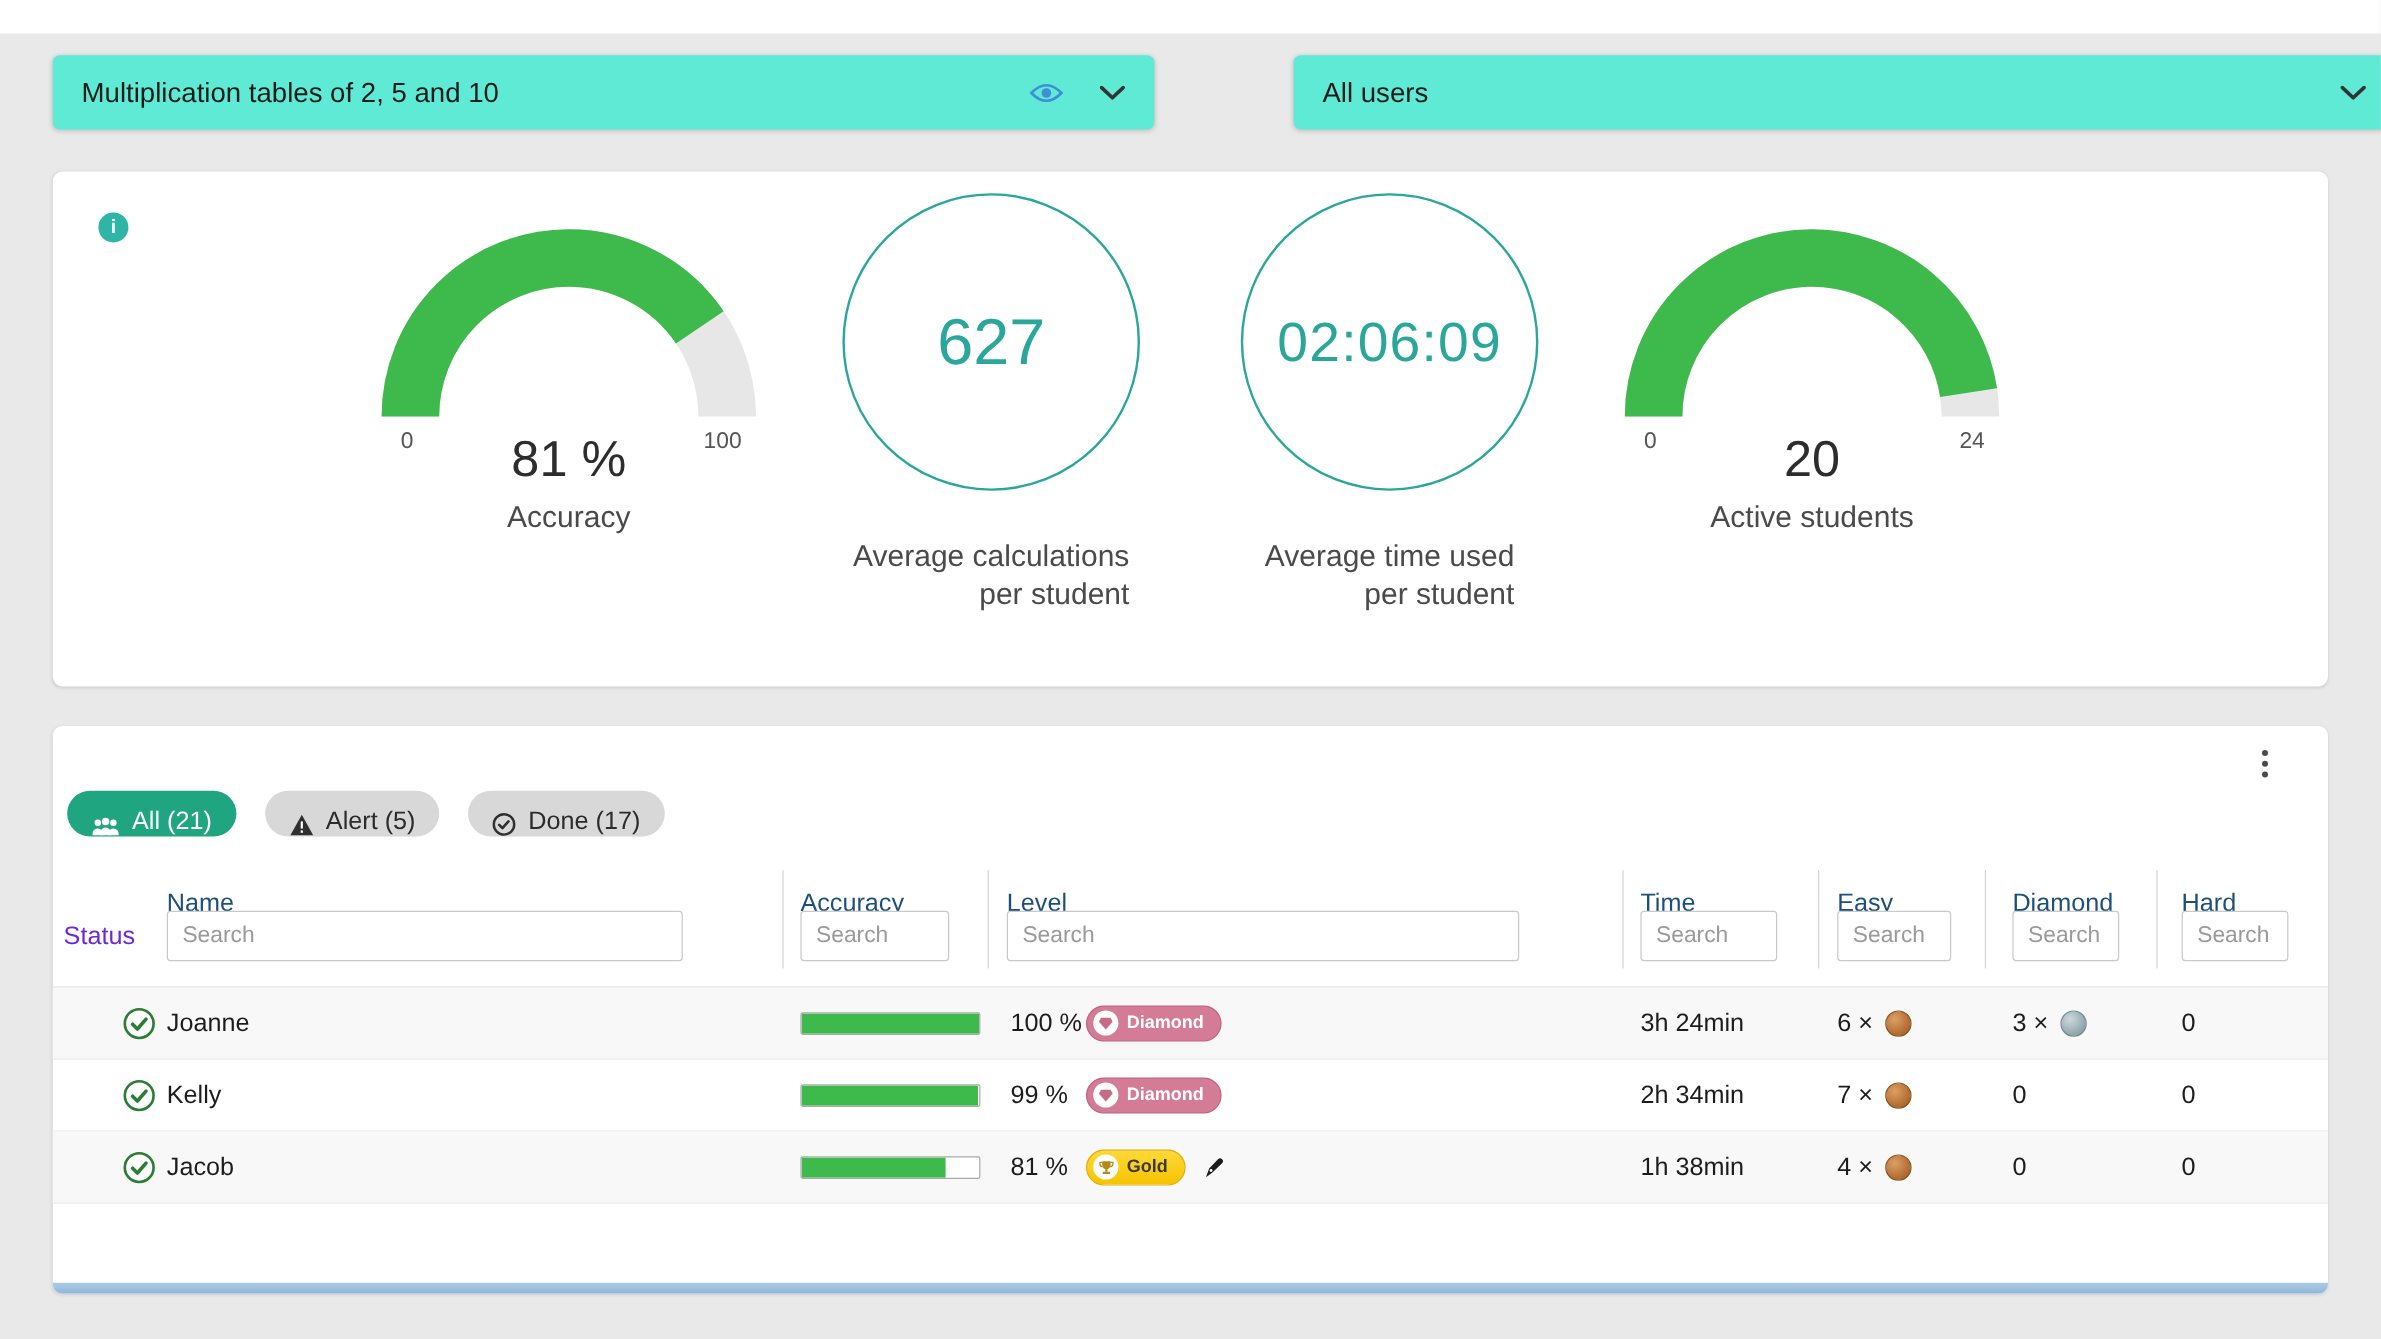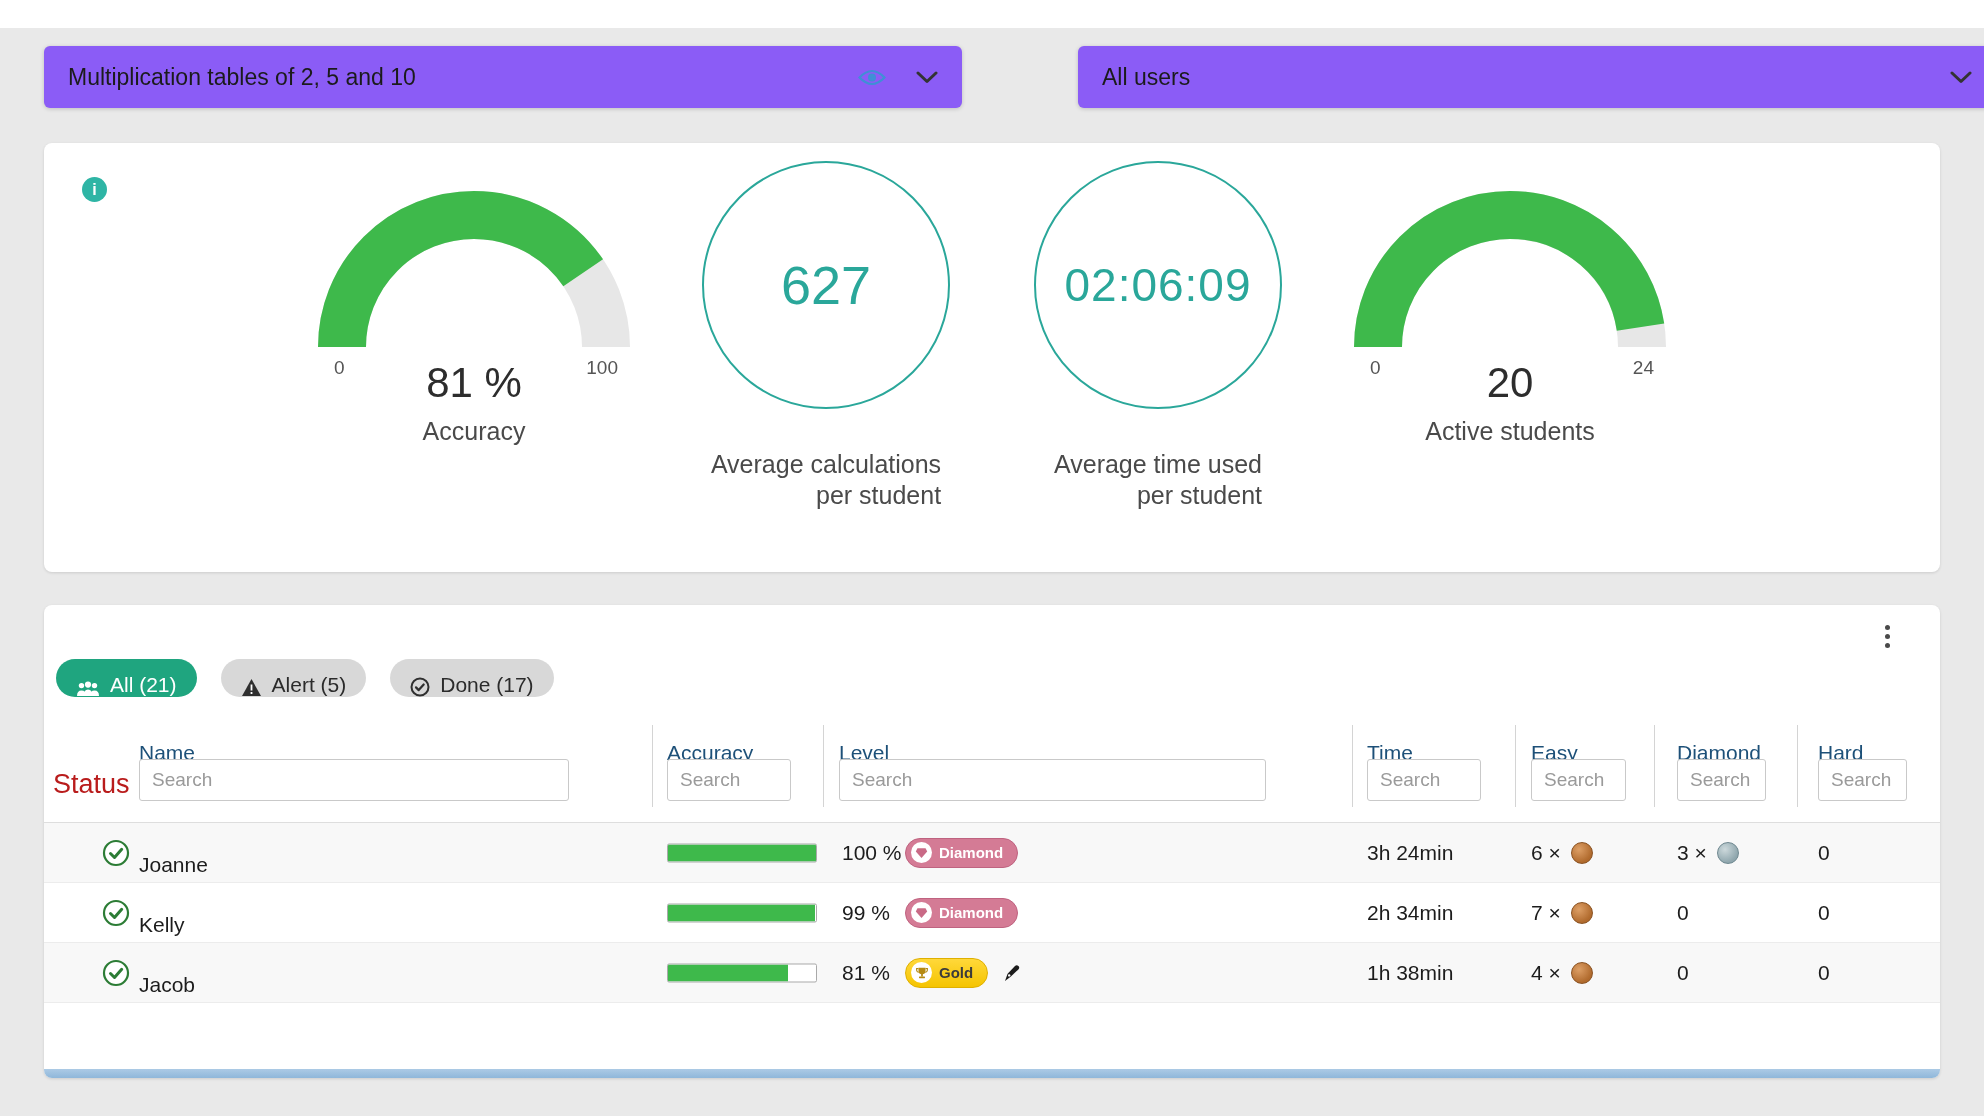--- a/index.html
+++ b/index.html
@@ -7,21 +7,21 @@
   body {
     font-family: "Liberation Sans", "DejaVu Sans", sans-serif;
     background:#e9e9e9;
     color:#1c1c1c;
   }
   .page { position:relative; width:1984px; height:1116px; overflow:hidden; }
   .topstrip { position:absolute; top:0; left:0; right:0; height:28px; background:#ffffff; }
 
   
   .selector {
-    position:absolute; top:46px; height:62px; background:#8b5cf6; border-radius:6px;
+    position:absolute; top:46px; height:62px; background:#5eead4; border-radius:6px;
     box-shadow:0 1px 4px rgba(0,0,0,.18);
     display:flex; align-items:center; padding:0 24px; cursor:pointer;
   }
   .selector.left { left:44px; width:918px; }
   .selector.right { left:1078px; width:918px; }
   .selector .sel-label { flex:1; font-size:23px; color:#1b1b1b; }
   .sel-icons { display:flex; align-items:center; gap:30px; }
 
   
   .card { position:absolute; left:44px; width:1896px; background:#fff; border-radius:8px;
@@ -69,33 +69,33 @@
     height:38px; border:none; border-radius:19px; padding:0 20px;
     background:#d8d8d8; color:#2b2b2b; font-size:21px;
     display:flex; align-items:flex-end; gap:10px; cursor:pointer;
     font-family:inherit;
   }
   .filter-btn.active { background:#1fa57f; color:#fff; }
 
   .table-area { position:relative; margin-top:26px; }
   .thead { position:relative; height:100px; border-bottom:1px solid #dedede; }
   .col-label { position:absolute; top:18px; font-size:21px; font-weight:500; color:#1d5078; white-space:nowrap; }
-  .status-label { position:absolute; left:9px; top:46px; font-size:27px; font-weight:500; color:#b91c1c; }
+  .status-label { position:absolute; left:9px; top:46px; font-size:21px; font-weight:500; color:#6d28d9; }
   .search-input {
     position:absolute; top:36px; height:42px; border:1px solid #c9c9c9; border-radius:3px;
     padding:0 12px; font-size:19px; color:#b91c1c; background:#fff; font-family:inherit;
   }
   .search-input::placeholder { color:#9a9a9a; }
   .vdiv { position:absolute; top:2px; height:82px; width:1px; background:#d4d4d4; }
 
   .trow { position:relative; height:60px; border-bottom:1px solid #ececec; cursor:pointer; }
   .table-area > div.trow:nth-of-type(even) { background:#f8f8f8; }
   .cell { position:absolute; top:50%; transform:translateY(-50%); font-size:21px; color:#1c1c1c; display:flex; align-items:center; }
   .c-status { left:58px; }
-  .c-name { left:95px;margin-top:12px; }
+  .c-name { left:95px; }
   .c-bar { left:623px; width:150px; height:19px; border:1px solid #a9a9a9; border-radius:2px; background:#fff; overflow:hidden; }
   .bar-fill { display:block; height:100%; background:#3eb94b; }
   .c-acc { left:798px; }
   .c-level { left:861px; gap:14px; }
   .c-time { left:1323px; }
   .c-easy { left:1487px; gap:10px; }
   .c-moderate { left:1633px; gap:10px; }
   .c-hard { left:1774px; }
 
   

